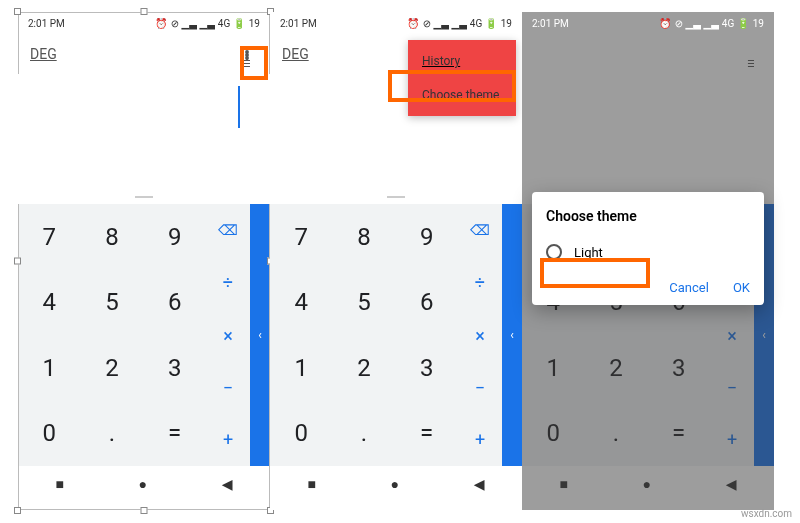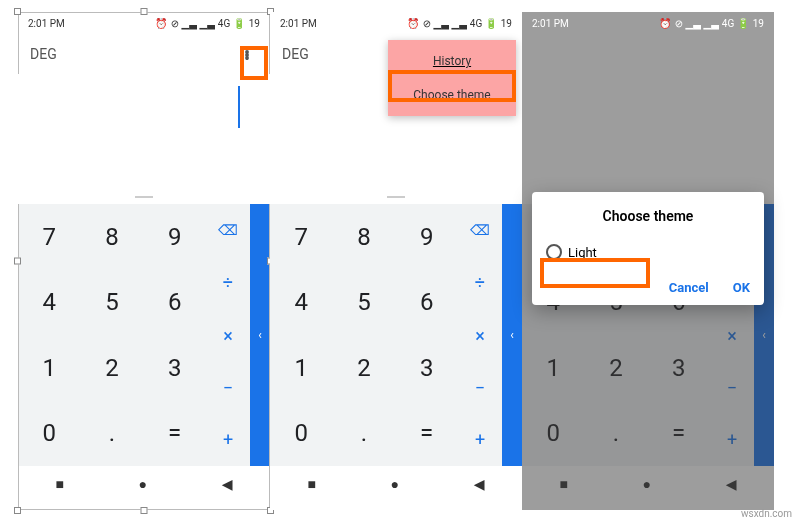--- a/index.html
+++ b/index.html
@@ -1,51 +1,51 @@
 <!DOCTYPE html>
 <html><head>
 <meta charset="utf-8">
 <style>
 * { box-sizing: border-box; margin: 0; padding: 0; }
 body { font-family: -apple-system, Roboto, sans-serif; background: #fff; width: 800px; height: 523px; position: relative; }
-.phones { display: flex; gap: 0; padding: 12px 18px; text-align: center; }
+.phones { display: flex; gap: 0; padding: 12px 18px; }
 .phone { width: 252px; height: 498px; position: relative; background: #fff; }
 .status-bar { height: 22px; display: flex; justify-content: space-between; align-items: center; padding: 0 10px; font-size: 10px; color: #333; }
 .status-icons { display: flex; gap: 3px; align-items: center; font-size: 10px; }
-.deg-row { height: 40px; display: flex; justify-content: space-between; align-items: center; padding: 0 12px; font-size: 14px; color: #555; }
+.deg-row { height: 40px; display: flex; justify-content: space-between; align-items: center; padding: 0 12px; font-size: 14px; color: #555; text-decoration: underline; }
 .kebab { font-size: 18px; line-height: 0.3; display: flex; flex-direction: column; align-items: center; cursor: pointer; padding: 4px 8px; }
 .kebab span { display: block; height: 3px; }
 .display { height: 130px; position: relative; background: #fff; }
 .cursor { position: absolute; right: 30px; top: 12px; width: 2px; height: 42px; background: #1a73e8; }
 .handle { position: absolute; left: 50%; bottom: 6px; width: 18px; height: 2px; background: #ccc; transform: translateX(-50%); }
 .keypad { height: 262px; display: flex; }
 .keys-main { flex: 1; background: #f1f3f4; display: grid; grid-template-columns: repeat(3,1fr); grid-template-rows: repeat(4,1fr); }
 .keys-main .key { display: flex; align-items: center; justify-content: center; font-size: 24px; color: #202124; cursor: pointer; }
 .keys-ops { width: 44px; background: #f1f3f4; display: flex; flex-direction: column; }
 .keys-ops .op { flex: 1; display: flex; align-items: center; justify-content: center; font-size: 18px; color: #1a73e8; cursor: pointer; }
 .op.bksp { font-size: 14px; }
 .adv { width: 20px; background: #1a73e8; display: flex; align-items: center; justify-content: center; color: #fff; font-size: 12px; cursor: pointer; }
 .nav-bar { height: 36px; display: flex; justify-content: space-around; align-items: center; font-size: 14px; color: #333; }
 .nav-bar span { cursor: pointer; }
 
 .hl { position: absolute; border: 4px solid #ff6600; pointer-events: none; }
 
 .sel-sq { position: absolute; width: 7px; height: 7px; border: 1px solid #888; background: #fff; }
 
-.menu { position: absolute; right: 6px; top: 28px; width: 128px; background: #fca5a5; box-shadow: 0 2px 8px rgba(0,0,0,0.25); padding: 4px 0; text-decoration: underline; }
+.menu { position: absolute; right: 6px; top: 28px; width: 108px; background: #ef4444; box-shadow: 0 2px 8px rgba(0,0,0,0.25); padding: 4px 0; text-decoration: underline; }
 .menu-item { padding: 10px 14px; font-size: 12px; color: #333; cursor: pointer; }
 
 .dim { position: absolute; inset: 0; background: rgba(60,60,60,0.5); }
 .dialog { position: absolute; left: 10px; right: 10px; top: 180px; background: #fff; border-radius: 4px; padding: 16px 14px 10px; box-shadow: 0 6px 20px rgba(0,0,0,0.3); }
 .dialog-title { font-size: 14px; font-weight: 600; margin-bottom: 12px; }
-.radio-row { display: flex; align-items: center; padding: 8px 0; font-size: 13px; cursor: pointer; gap: 6px; }
+.radio-row { display: flex; align-items: center; padding: 8px 0; font-size: 13px; cursor: pointer; gap: 12px; }
 .radio { width: 16px; height: 16px; border: 2px solid #555; border-radius: 50%; display: inline-flex; align-items: center; justify-content: center; }
 .radio.checked { border-color: #1a73e8; }
 .radio.checked::after { content: ''; width: 8px; height: 8px; background: #1a73e8; border-radius: 50%; }
-.dialog-actions { display: flex; justify-content: flex-end; gap: 24px; margin-top: 12px; font-size: 13px; font-weight: 700; color: #1a73e8; }
+.dialog-actions { display: flex; justify-content: flex-end; gap: 24px; margin-top: 12px; font-size: 13px; font-weight: 400; color: #1a73e8; }
 .dialog-actions span { cursor: pointer; }
 .watermark { position: absolute; right: 8px; bottom: 4px; font-size: 10px; color: #999; }
 
 .phone3 .status-bar { color: #fff; position: relative; z-index: 5; }
 .phone3 .kebab { color: #fff; }
 .selection-outline { position: absolute; inset: 0; border: 1px solid #bbb; pointer-events: none; }
 </style>
 </head>
 <body>
 

